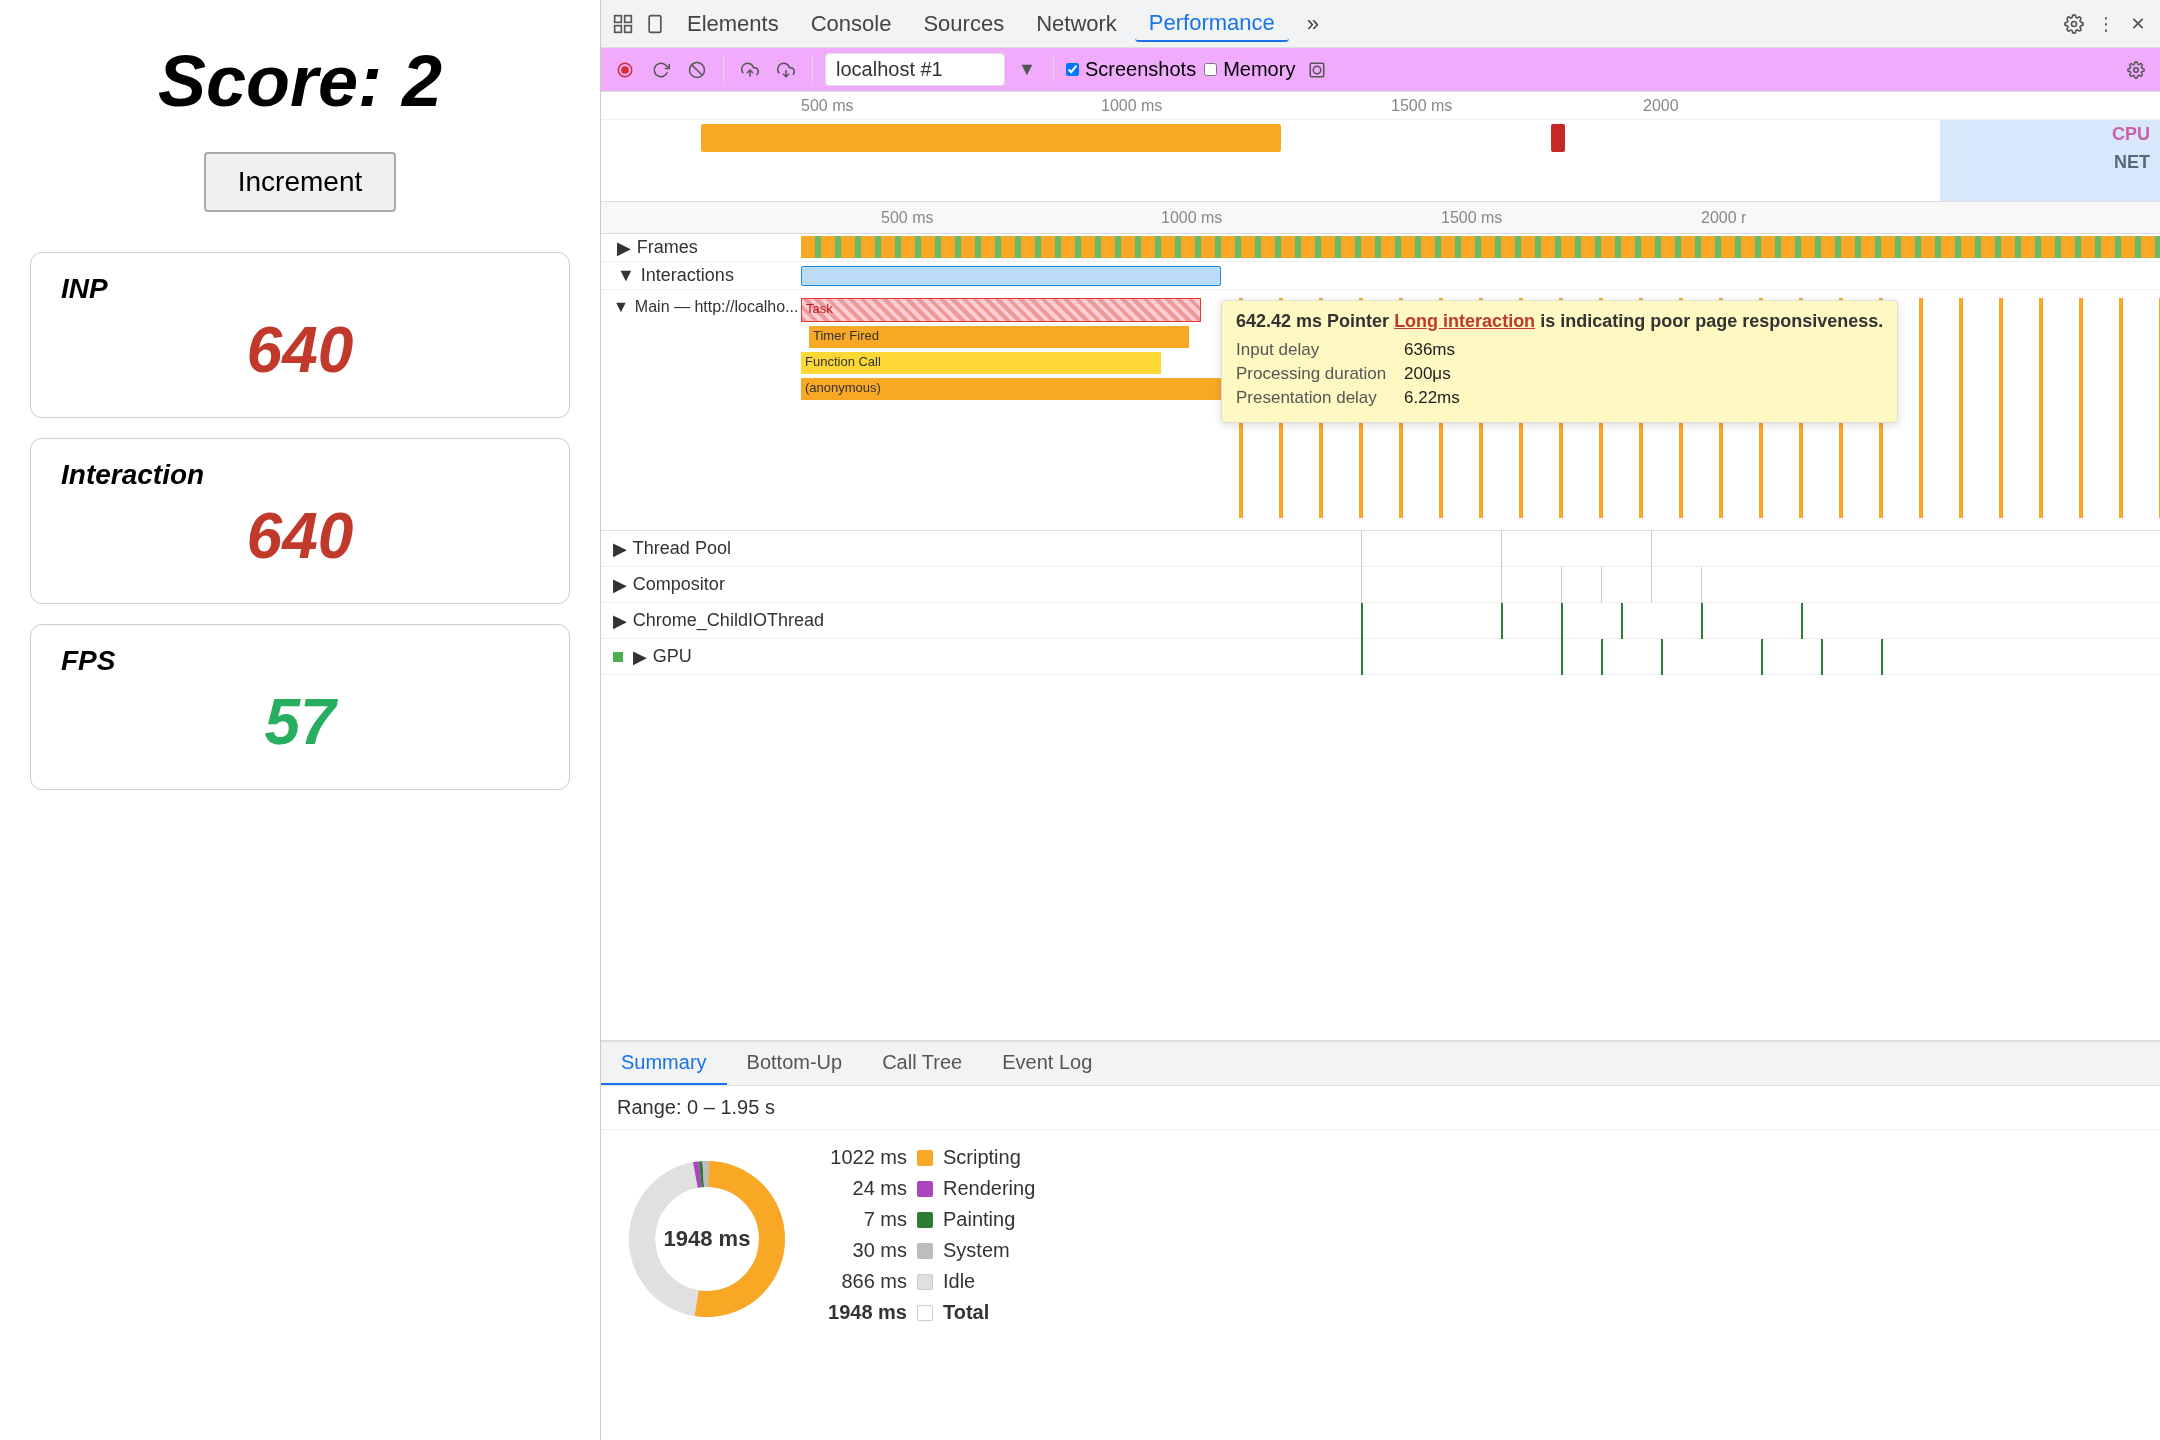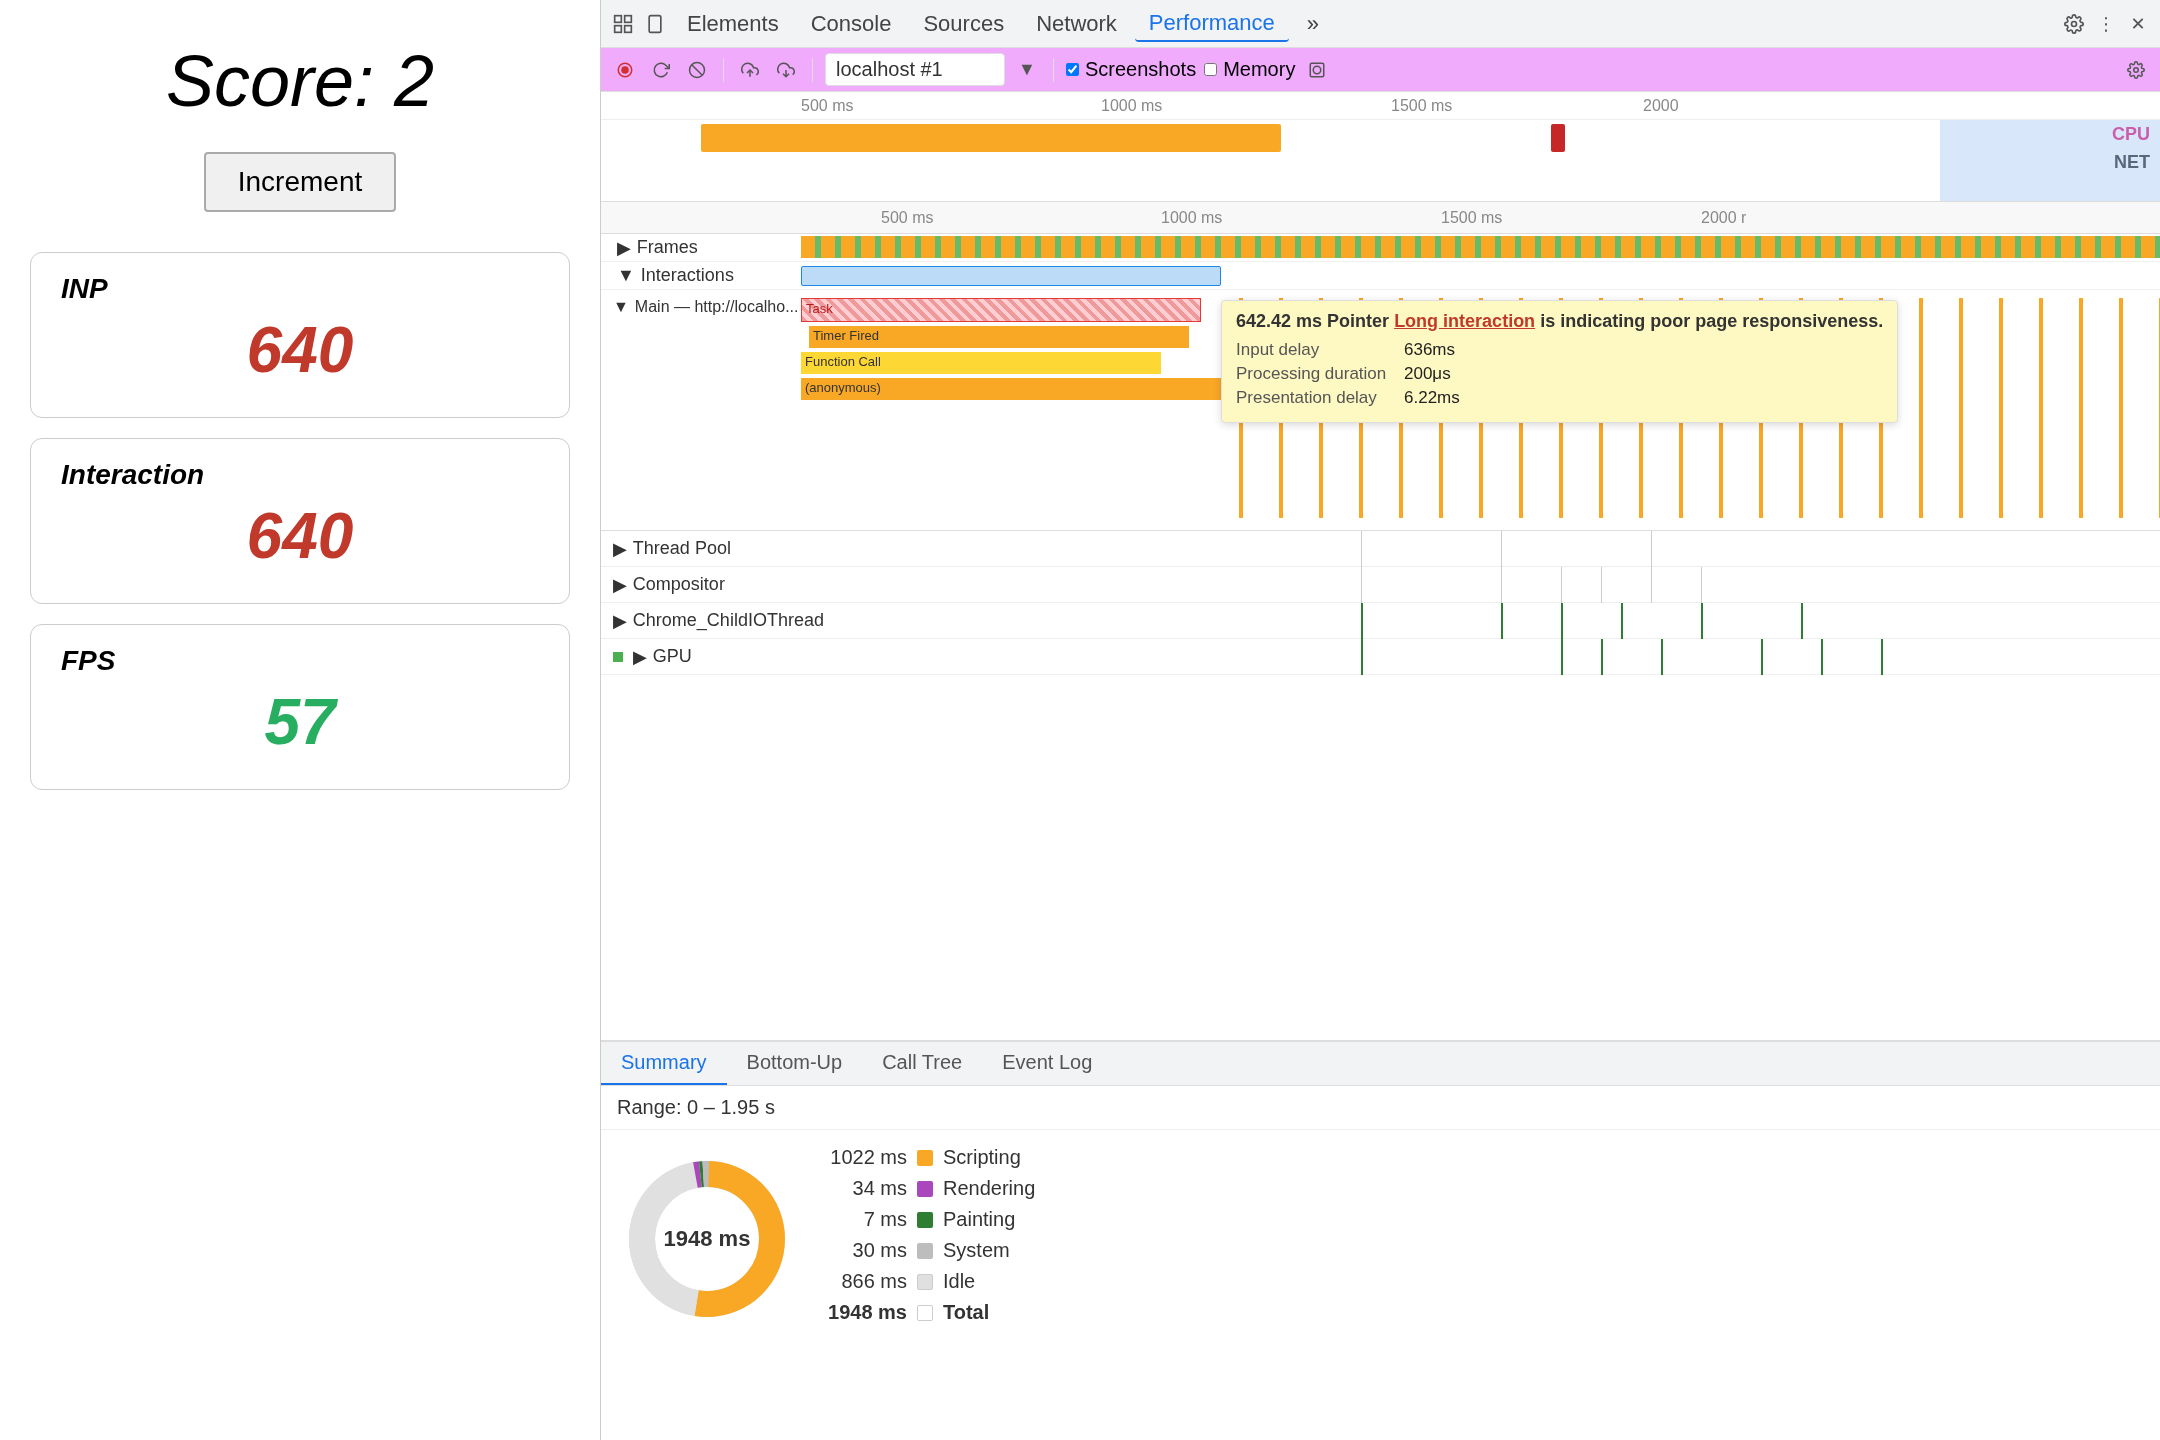--- a/index.html
+++ b/index.html
@@ -17,21 +17,21 @@
       width: 600px;
       min-width: 600px;
       padding: 40px 30px;
       background: #fff;
       display: flex;
       flex-direction: column;
       align-items: center;
     }
     .score-title {
       font-size: 72px;
-      font-weight: 400;
+      font-weight: 700;
       font-style: italic;
       color: #000;
       margin-bottom: 30px;
     }
     .increment-btn {
       border: 2px solid #aaa;
       background: #f0f0f0;
       padding: 12px 32px;
       font-size: 28px;
       cursor: pointer;
@@ -760,21 +760,21 @@
           <div class="donut-label">1948 ms</div>
         </div>
 
         <div class="legend-table">
           <div class="legend-row">
             <span class="legend-ms">1022 ms</span>
             <div class="legend-color" style="background:#f9a825;"></div>
             <span class="legend-name">Scripting</span>
           </div>
           <div class="legend-row">
-            <span class="legend-ms">34 ms</span>
+            <span class="legend-ms">24 ms</span>
             <div class="legend-color" style="background:#ab47bc;"></div>
             <span class="legend-name">Rendering</span>
           </div>
           <div class="legend-row">
             <span class="legend-ms">7 ms</span>
             <div class="legend-color" style="background:#2e7d32;"></div>
             <span class="legend-name">Painting</span>
           </div>
           <div class="legend-row">
             <span class="legend-ms">30 ms</span>

